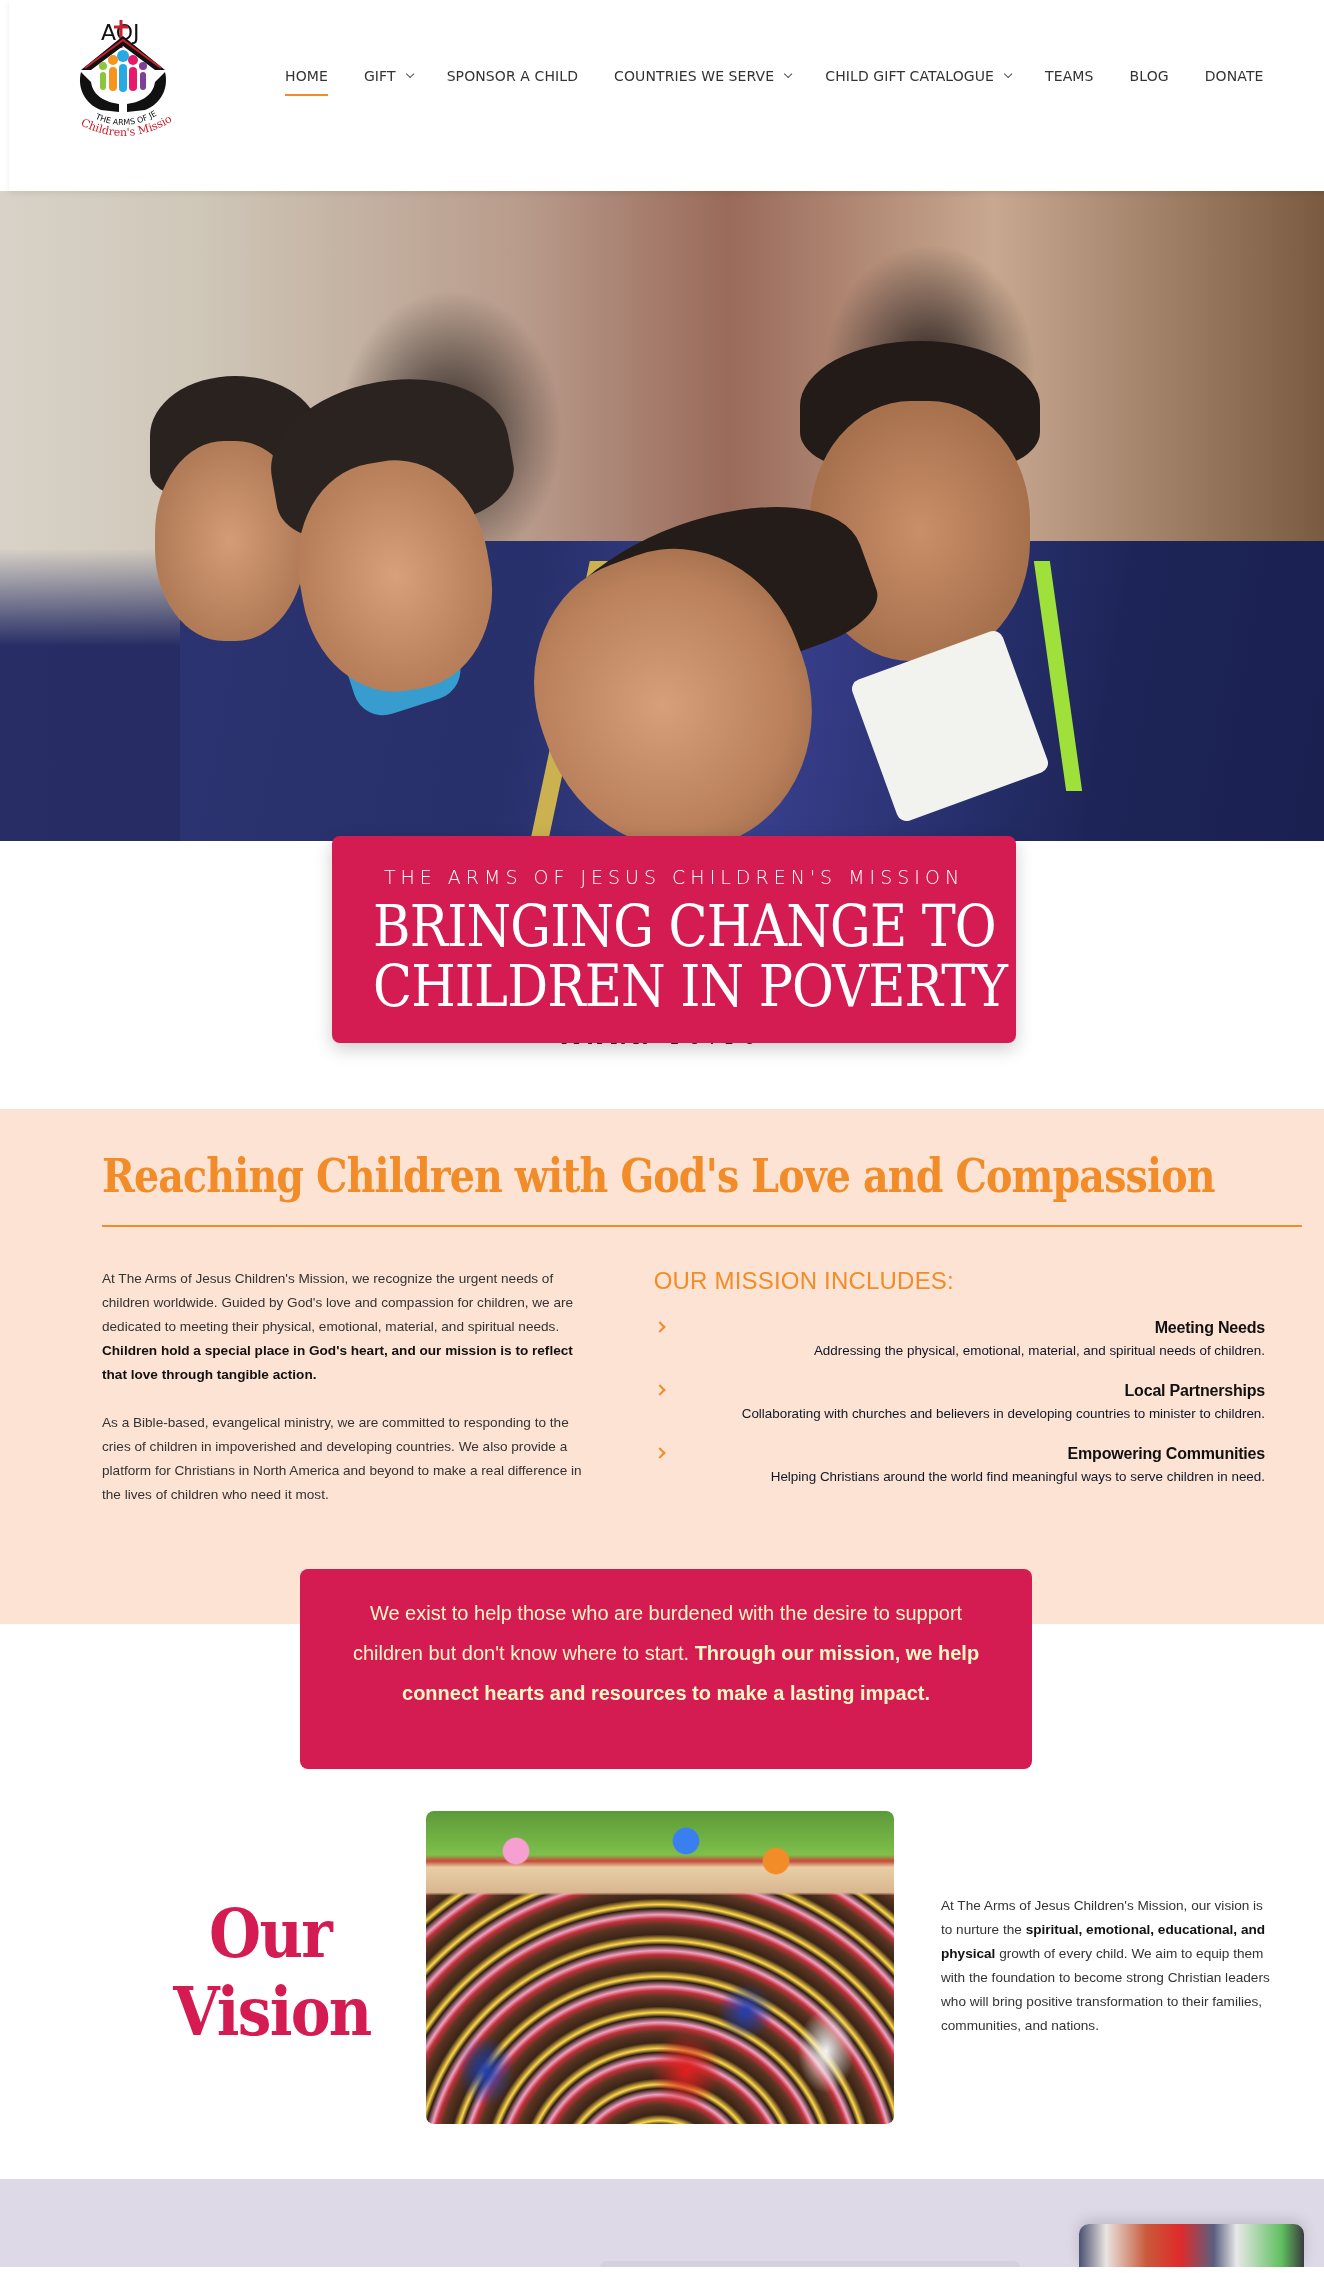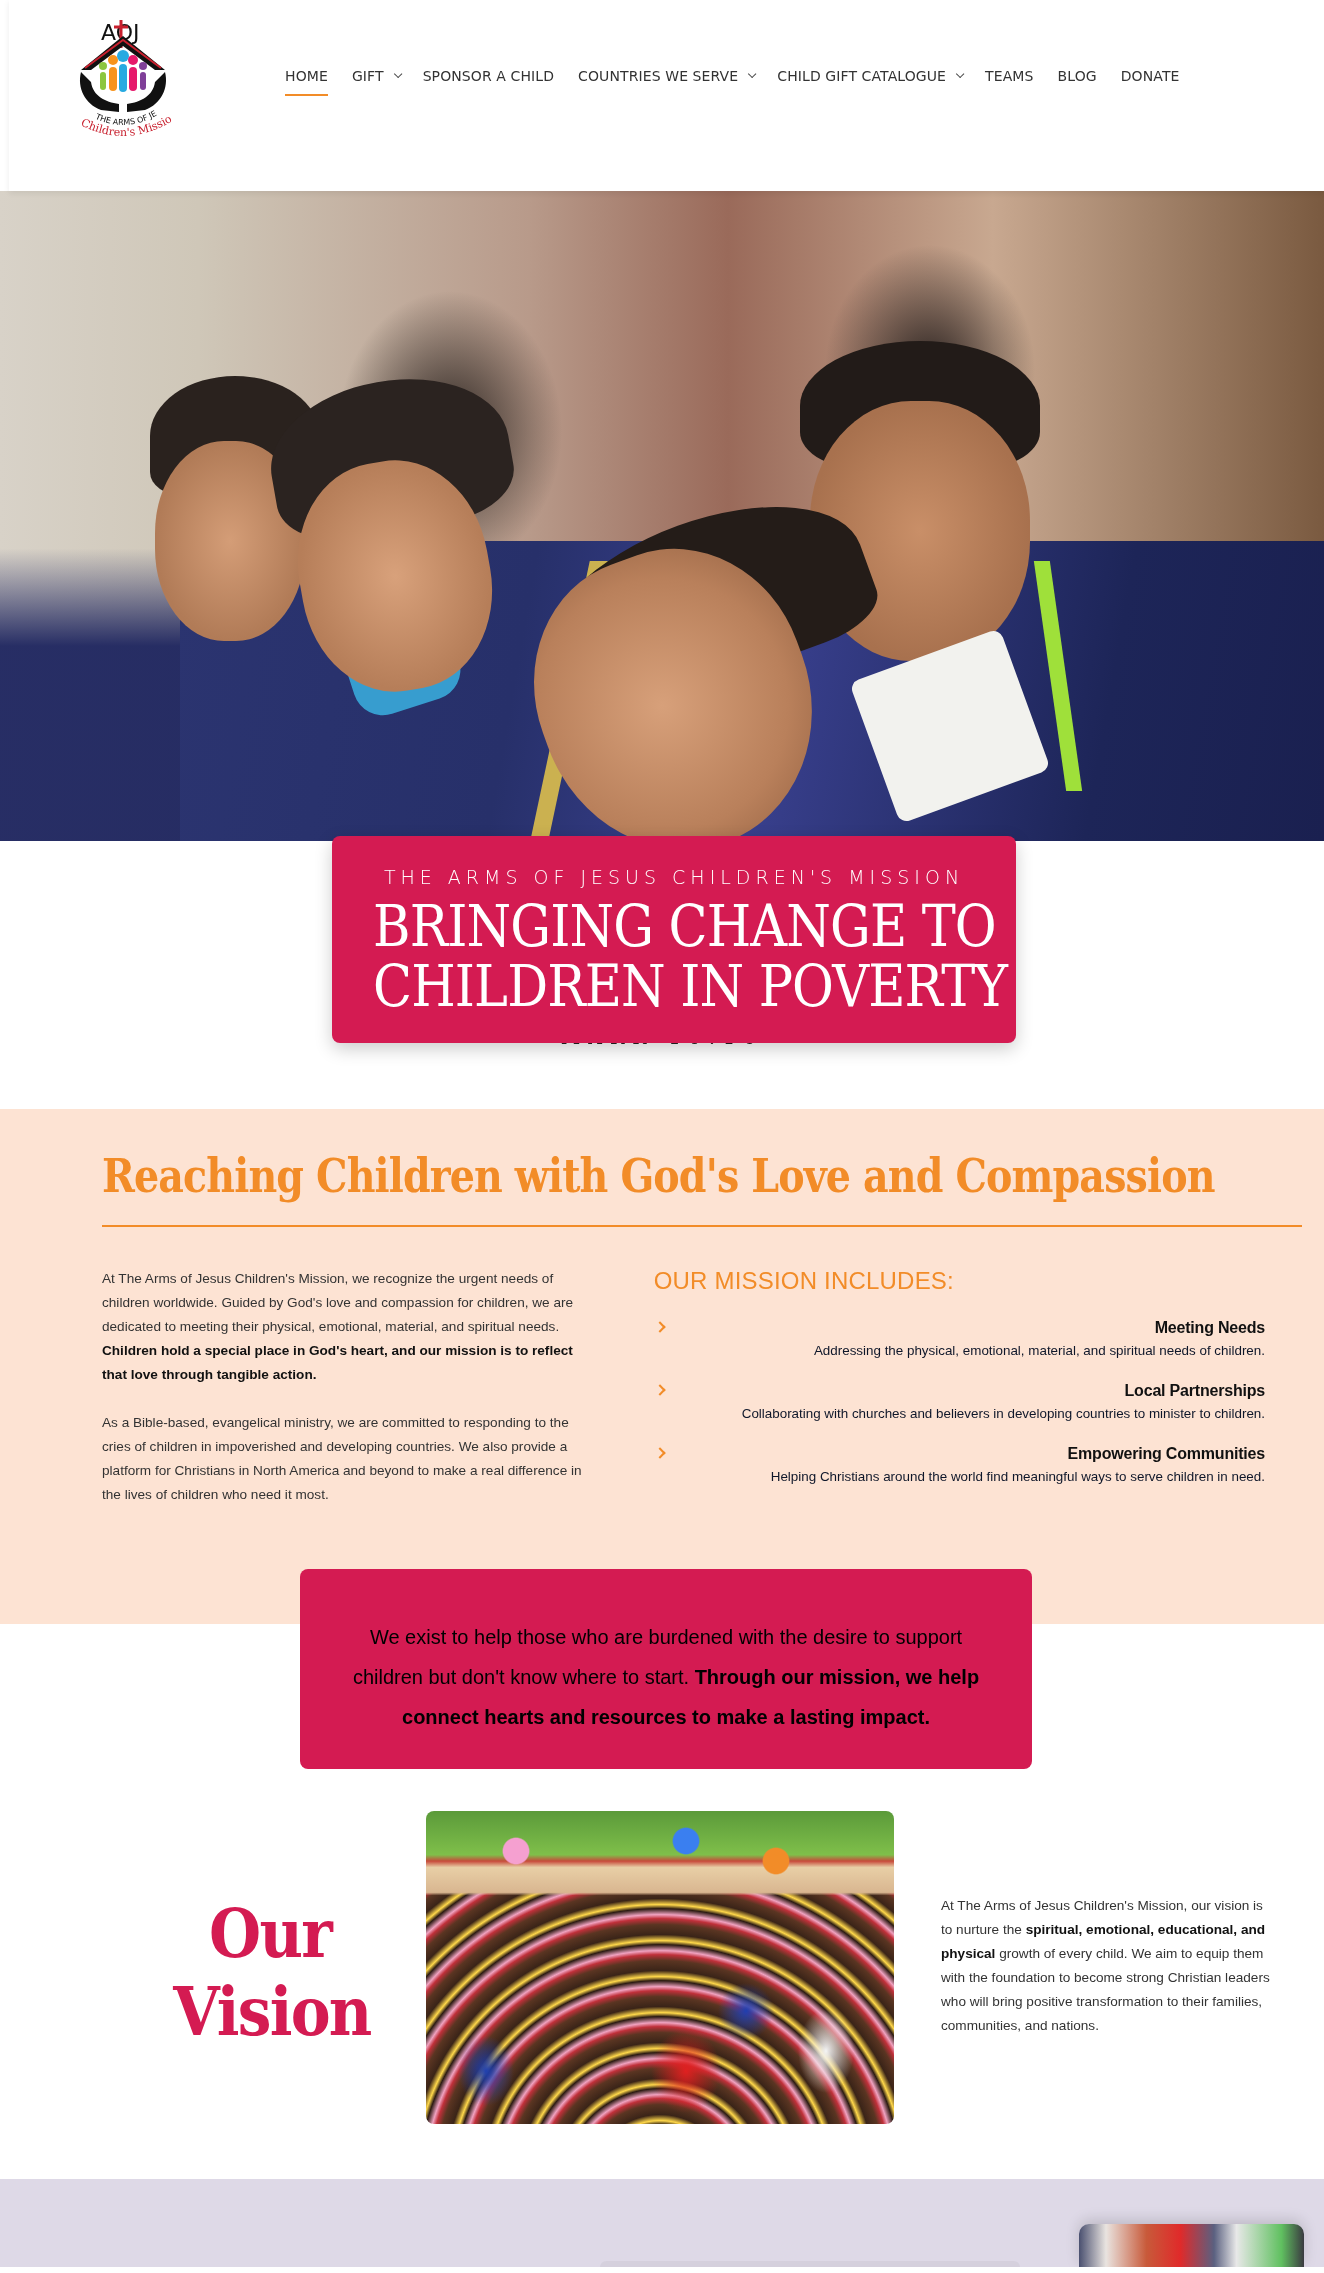--- a/index.html
+++ b/index.html
@@ -2,21 +2,21 @@
 <html><head>
 <meta charset="utf-8">
 <style>
   * { box-sizing: border-box; margin: 0; padding: 0; }
   html, body { width: 1324px; background: #ffffff; }
   body { font-family: "Liberation Sans", "DejaVu Sans", sans-serif; color: #222; overflow-x: hidden; }
 
   
   .header { position: relative; height: 191px; background: #fff; box-shadow: 0 2px 6px rgba(0,0,0,0.08); z-index: 5; margin-left: 9px; }
   .logo { position: absolute; left: 62px; top: 18px; width: 104px; height: 124px; }
-  .nav { position: absolute; left: 276px; top: 68px; display: flex; gap: 0; align-items: center; }
+  .nav { position: absolute; left: 276px; top: 68px; display: flex; gap: 12px; align-items: center; }
   .nav-item { display: flex; align-items: center; font-family: "DejaVu Sans", sans-serif; font-size: 14px; color: #333; letter-spacing: 0.1px; margin-right: 24px; position: relative; cursor: pointer; white-space: nowrap; }
   .nav-item .chev { margin-left: 9px; width: 6px; height: 6px; border-right: 1.3px solid #444; border-bottom: 1.3px solid #444; transform: rotate(45deg) translateY(-3px); display: inline-block; }
   .nav-item.active::after { content: ""; position: absolute; left: 0; right: 0; bottom: -12px; height: 2px; background: #f28c28; }
 
   
   .hero { position: relative; height: 650px; overflow: hidden;
     background:
       radial-gradient(ellipse 120px 150px at 600px 470px, #c8916c 0%, #b07a55 60%, transparent 62%),
       radial-gradient(ellipse 100px 130px at 390px 360px, #c9936d 0%, #a97552 60%, transparent 62%),
       radial-gradient(ellipse 90px 120px at 240px 320px, #c28c66 0%, #a36f4d 60%, transparent 62%),
@@ -63,21 +63,21 @@
   .reach .right { margin-left: 55px; width: 640px; }
   .mission-title { font-size: 24px; color: #f28c28; letter-spacing: 0.2px; font-weight: 300; }
   .mission-item { position: relative; padding-left: 29px; margin-top: 24px; text-align: right; }
   .mission-item:first-of-type { margin-top: 26px; }
   .mission-item .arrow { position: absolute; left: 2px; top: 4px; width: 8px; height: 8px; border-right: 2px solid #f28c28; border-top: 2px solid #f28c28; transform: rotate(45deg); }
   .mission-item .t { font-size: 16px; color: #111; font-weight: 600; letter-spacing: -0.2px; }
   .mission-item .d { font-size: 13.4px; color: #0f172a; margin-top: 6px; }
 
   
   .callout-wrap { position: relative; height: 0; }
-  .callout { position: absolute; left: 300px; top: -55px; width: 732px; height: 200px; background: #d41b52; border-radius: 8px; color: #000000; text-align: center; padding: 48px 36px; font-size: 20px; line-height: 40px; font-weight: 300; z-index: 2; }
+  .callout { position: absolute; left: 300px; top: -55px; width: 732px; height: 200px; background: #d41b52; border-radius: 8px; color: #fef9c3; text-align: center; padding: 24px 36px; font-size: 20px; line-height: 40px; font-weight: 300; z-index: 2; }
   .callout b { font-weight: bold; }
 
   
   .vision { position: relative; height: 555px; background: #fff; }
   .vision-title { position: absolute; left: 160px; top: 270px; width: 220px; text-align: center; font-family: "DejaVu Serif", serif; color: #d41b52; font-size: 68px; line-height: 78px; font-weight: bold; letter-spacing: -2px; transform: scaleX(0.88); }
   .vision-photo { position: absolute; left: 426px; top: 187px; width: 468px; height: 313px; border-radius: 8px; overflow: hidden;
     background:
       radial-gradient(circle 14px at 90px 40px, #f5a0d0 90%, transparent),
       radial-gradient(circle 14px at 260px 30px, #3a7ff0 90%, transparent),
       radial-gradient(circle 14px at 350px 50px, #f28c28 90%, transparent),

